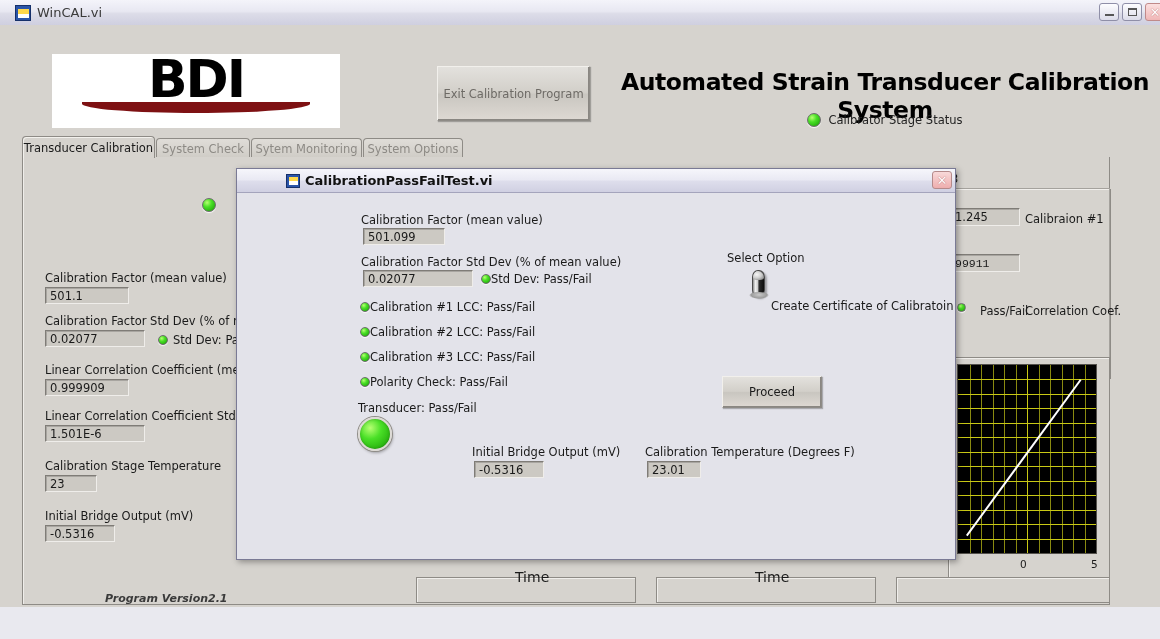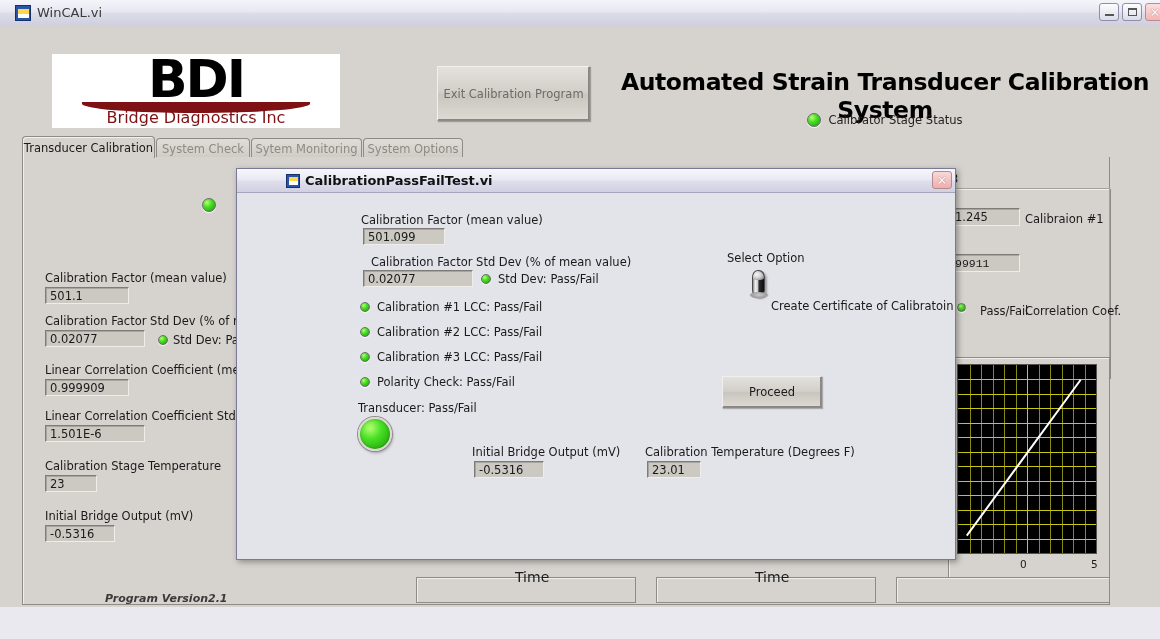--- a/index.html
+++ b/index.html
@@ -204,21 +204,21 @@
   .dlg-close {
     position:absolute; right:3px; top:2px;
     width:20px; height:18px; border:1px solid #b48a8a; border-radius:3px;
     background: linear-gradient(to bottom,#f8d9d9,#eeaeae);
     display:flex; align-items:center; justify-content:center;
     font-size:13px; font-weight:bold; color:#fff; box-sizing:border-box;
     text-shadow:0 0 1px #9a4040;
   }
   .dlg-body { position:absolute; left:2px; top:24px; right:2px; bottom:2px; background:#e3e3ea; }
 
-  .chk-row { position:absolute; display:flex; align-items:center; gap:7px; font-size:11.5px; color:#1a1a1a; }
+  .chk-row { position:absolute; display:flex; align-items:center; font-size:11.5px; color:#1a1a1a; }
 
   
   .toggle {
     position:absolute; width:13px; height:27px;
     background: linear-gradient(to right,#8d8d8d 0%, #f0f0f0 22%, #cfcfcf 42%, #2c2c2c 55%, #0d0d0d 100%);
     border-radius:6px/7px;
     border:1px solid #4a4a4a;
     box-sizing:border-box;
     box-shadow: 2px 2px 2px rgba(0,0,0,.3);
   }
@@ -253,21 +253,20 @@
         </div>
     </div>
   </div>
 
   <div class="panel">
     <div class="content-bg"></div>
 
     <div class="logo">
       <div class="logo-bdi">BDI</div>
       <div class="logo-bar"></div>
-      <div class="logo-sub">Bridge Diagnostics Inc</div>
     </div>
 
     <div id="exit-btn" class="lv-btn">Exit Calibration Program</div>
 
     <div class="app-title">Automated Strain Transducer Calibration System</div>
     <div class="stage-status">
       <span class="led s14"></span>
       <span>Calibrator Stage Status</span>
     </div>
 
@@ -365,21 +364,21 @@
       <span class="dlg-icon"></span>
       <span class="dlg-title">CalibrationPassFailTest.vi</span>
       <div class="dlg-close">✕</div>
     </div>
 
     <div class="dlg-body">
 
       <div class="lv-label" style="left:122px;top:20px;">Calibration Factor (mean value)</div>
       <div class="lv-field" style="position:absolute;left:124px;top:35px;width:82px;height:17px;">501.099</div>
 
-      <div class="lv-label" style="left:122px;top:62px;margin-left:10px;">Calibration Factor Std Dev (% of mean value)</div>
+      <div class="lv-label" style="left:122px;top:62px;">Calibration Factor Std Dev (% of mean value)</div>
       <div class="lv-field" style="position:absolute;left:124px;top:77px;width:110px;height:17px;">0.02077</div>
       <div class="chk-row" style="left:242px;top:79px;">
         <span class="led s10"></span>
         <span>Std Dev: Pass/Fail</span>
       </div>
 
       <div class="chk-row" style="left:121px;top:107px;">
         <span class="led s10"></span>
         <span>Calibration #1 LCC: Pass/Fail</span>
       </div>

